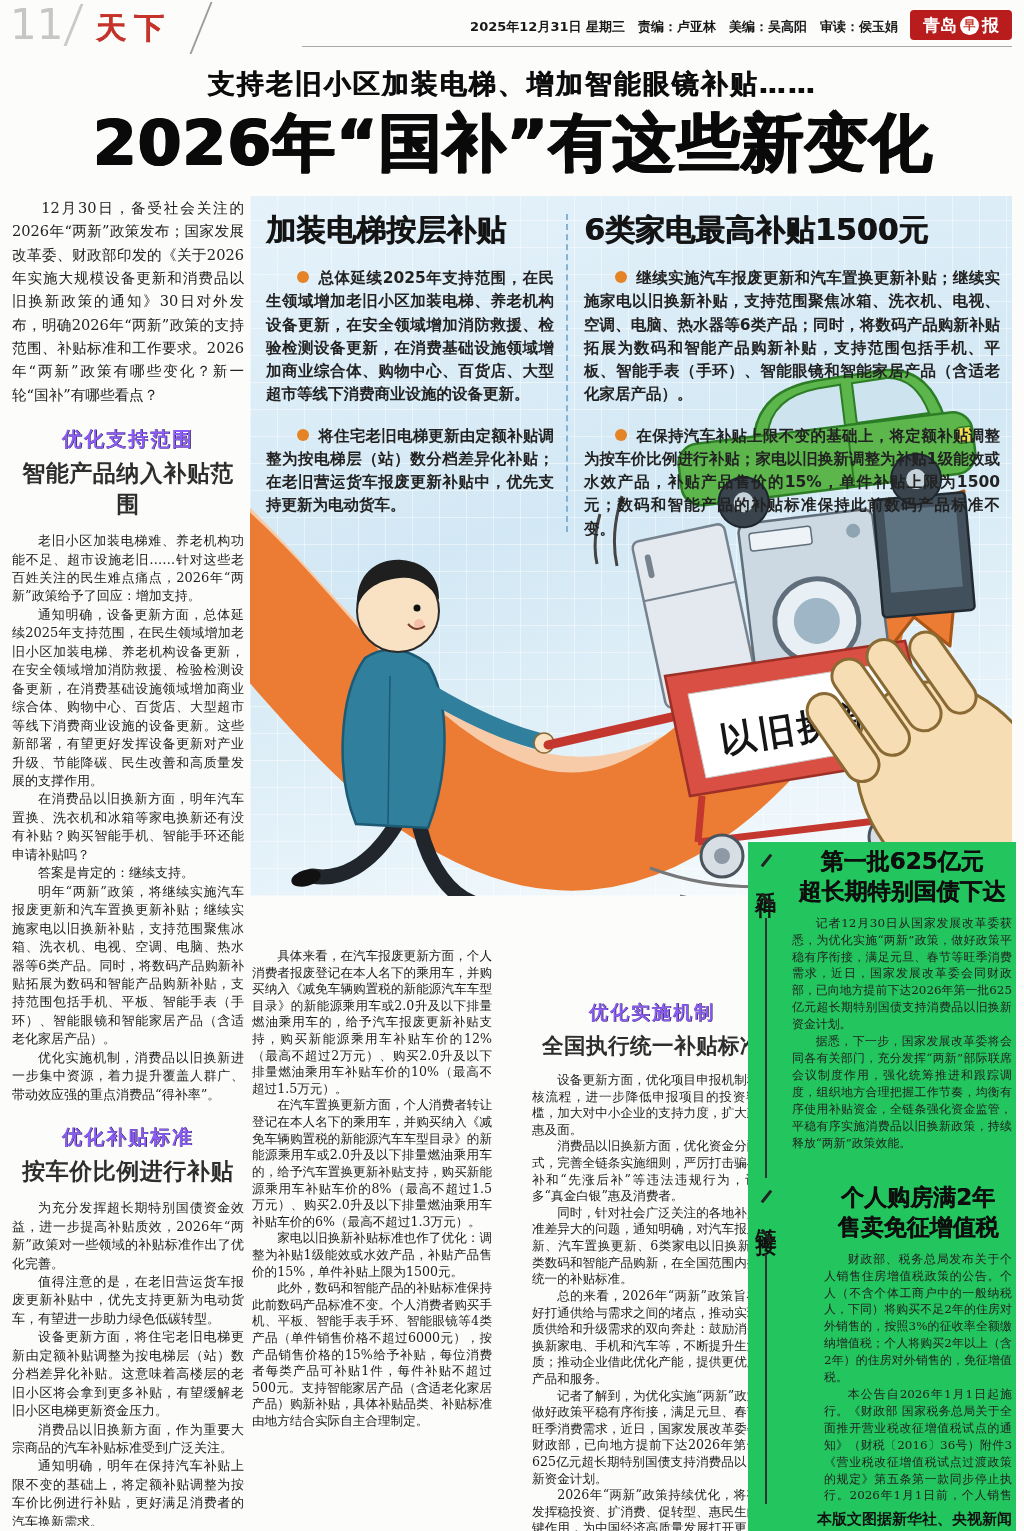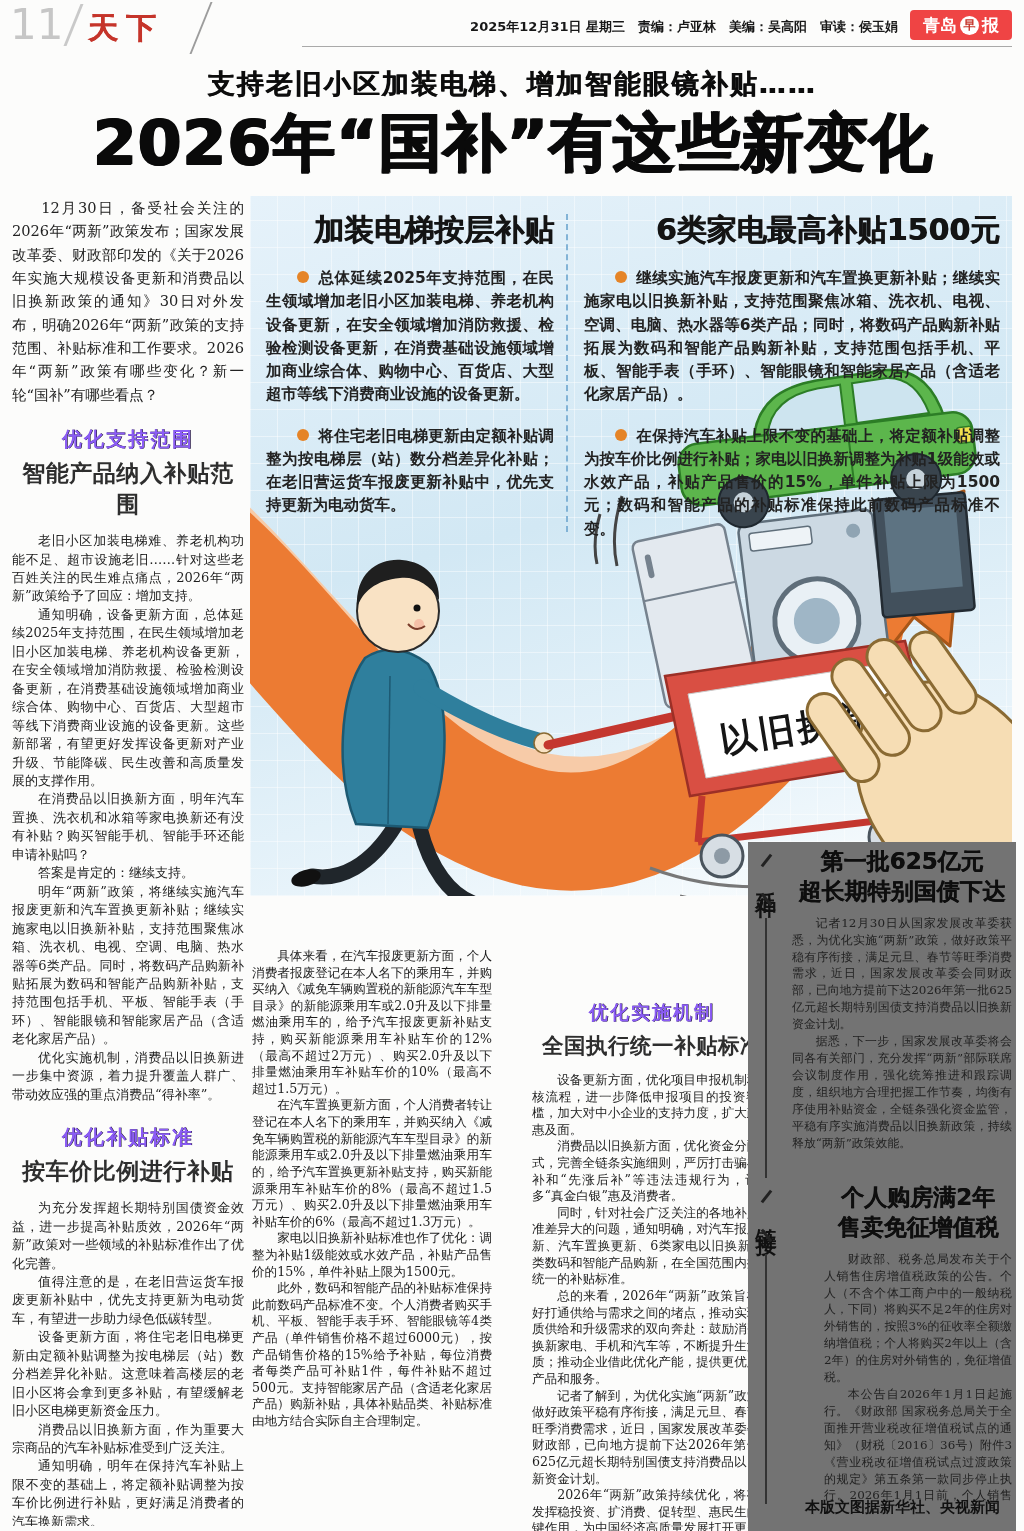--- a/index.html
+++ b/index.html
@@ -9,24 +9,24 @@
     font-family:"DejaVu Serif","Liberation Serif",serif;
   }
   .sans{font-family:"DejaVu Sans","Liberation Sans",sans-serif;}
   .page{position:absolute;inset:0;}
 
   
   .hdr-pageno{position:absolute;left:10px;top:0px;font-size:42px;color:#c6c6c6;font-family:"DejaVu Sans",sans-serif;}
   .hdr-slash{position:absolute;width:3px;background:#c9c9c9;transform:skewX(-22deg);}
   .hdr-slash.s1{left:72px;top:4px;height:42px;}
   .hdr-slash.s2{left:200px;top:2px;height:52px;background:#9c9c9c;width:2px;}
-  .hdr-section{position:absolute;left:88px;top:8px;font-size:30px;font-weight:bold;color:#c5342a;letter-spacing:8px;text-shadow:0.6px 0 #c5342a;}
+  .hdr-section{position:absolute;left:96px;top:8px;font-size:30px;font-weight:bold;color:#c5342a;letter-spacing:8px;text-shadow:0.6px 0 #c5342a;}
   .hdr-line{position:absolute;left:302px;right:12px;top:46px;height:1px;background:#a9a9a9;}
   .hdr-date{position:absolute;right:126px;top:18px;font-size:13px;font-weight:bold;color:#181818;white-space:nowrap;}
-  .hdr-logo{position:absolute;right:12px;top:10px;width:102px;height:30px;background:#ef4444;border-radius:4px;
+  .hdr-logo{position:absolute;right:12px;top:10px;width:102px;height:30px;background:#b91c1c;border-radius:4px;
     display:flex;align-items:center;justify-content:center;gap:3px;color:#fff;font-weight:bold;font-size:17px;}
   .logo-circle{width:19px;height:19px;border-radius:50%;background:#fff;color:#c5342a;font-size:12px;line-height:19px;text-align:center;font-weight:bold;}
 
   
   .kicker{position:absolute;left:0;right:0;top:66px;text-align:center;font-size:27px;font-weight:bold;color:#0d0d0d;
     letter-spacing:2px;text-shadow:0.8px 0 #0d0d0d;}
   .main-title{position:absolute;left:0;right:0;top:100px;text-align:center;font-size:63px;font-weight:bold;color:#0a0a0a;
     letter-spacing:1px;text-shadow:2px 0 #0a0a0a,0 1px #0a0a0a,1px 1px #0a0a0a;}
 
   
@@ -39,55 +39,55 @@
 
   
   .info{position:absolute;left:250px;top:196px;width:762px;height:700px;
     background:
       repeating-linear-gradient(0deg, rgba(255,255,255,.45) 0 1px, transparent 1px 27px),
       repeating-linear-gradient(90deg, rgba(255,255,255,.45) 0 1px, transparent 1px 27px),
       linear-gradient(165deg,#e6f2fa 0%,#d2e8f4 45%,#e7f3fa 78%,#fdfefe 100%);}
   .info-box{position:absolute;top:10px;z-index:2;}
   .info-box.left{left:16px;width:288px;}
   .info-box.right{left:334px;width:416px;}
-  .info-title{text-align:right;font-size:30px;font-weight:bold;color:#141414;margin:4px 0 14px;
+  .info-title{text-align:left;font-size:30px;font-weight:bold;color:#141414;margin:4px 0 14px;
     font-family:"DejaVu Sans",sans-serif;text-shadow:0.8px 0 #141414;}
   .info-bullet{font-size:15.5px;font-weight:600;line-height:1.5;color:#222;text-indent:2em;margin:16px 0 18px;
     text-align:justify;font-family:"DejaVu Sans",sans-serif;}
   .dot{display:inline-block;width:12px;height:12px;border-radius:50%;background:#e58427;margin-right:9px;}
   .info-divider{position:absolute;left:316px;top:18px;height:318px;border-left:2px dashed #82b3d6;z-index:1;}
   .illus{position:absolute;inset:0;z-index:0;}
 
   
   .bcol{position:absolute;top:948px;height:580px;overflow:hidden;text-align:justify;}
   .bcol.c2{left:252px;width:240px;}
   .bcol.c3{left:532px;width:240px;margin-top:48px;}
   .bcol .body-p{font-size:12.6px;line-height:1.32;}
   .c3 .subhead{margin:4px 0 12px;}
   .c3 .sh-kicker{font-size:19px;}
   .c3 .sh-title{font-size:21.5px;}
 
   
-  .sidebar{position:absolute;left:748px;top:842px;width:268px;height:689px;background:#737373;z-index:3;overflow:hidden;}
+  .sidebar{position:absolute;left:748px;top:842px;width:268px;height:689px;background:#22c55e;z-index:3;overflow:hidden;}
   .sb-sec{display:flex;}
   .sb-sec.ext{height:336px;}
   .sb-sec.link{height:326px;gap:32px;}
   .sb-label-col{width:36px;display:flex;flex-direction:column;align-items:center;padding-top:8px;flex:none;}
   .sb-tick{width:3px;height:15px;background:#222;margin:3px 0;}
   .sb-tick.a{transform:rotate(38deg);}
   .sb-tick.b{transform:rotate(-38deg);}
   .sb-label{writing-mode:vertical-rl;text-orientation:upright;font-size:21px;font-weight:bold;color:#111;
     letter-spacing:5px;font-family:"DejaVu Sans",sans-serif;margin:4px 0;}
   .sb-vline{width:1.5px;background:#333;flex:1;margin-top:8px;}
   .sb-content{flex:1;padding:2px 4px 0 8px;overflow:hidden;}
   .sb-title{text-align:center;font-size:23px;line-height:1.32;font-weight:bold;color:#0e0e0e;margin:2px 0 8px;
     font-family:"DejaVu Sans",sans-serif;text-shadow:0.5px 0 #0e0e0e;}
   .sb-p{font-size:11.9px;line-height:1.42;margin:0;text-indent:2em;text-align:justify;color:#222;}
   .credit{position:absolute;right:4px;bottom:2px;font-size:15px;font-weight:bold;color:#111;
-    font-family:"DejaVu Sans",sans-serif;margin:12px;}
+    font-family:"DejaVu Sans",sans-serif;margin:0;}
 </style>
 </head>
 <body>
 
 <div class="page">
 
   <div class="hdr-pageno sans">11</div>
   <div class="hdr-slash s1"></div>
   <div class="hdr-section sans">天下</div>
   <div class="hdr-slash s2"></div>

